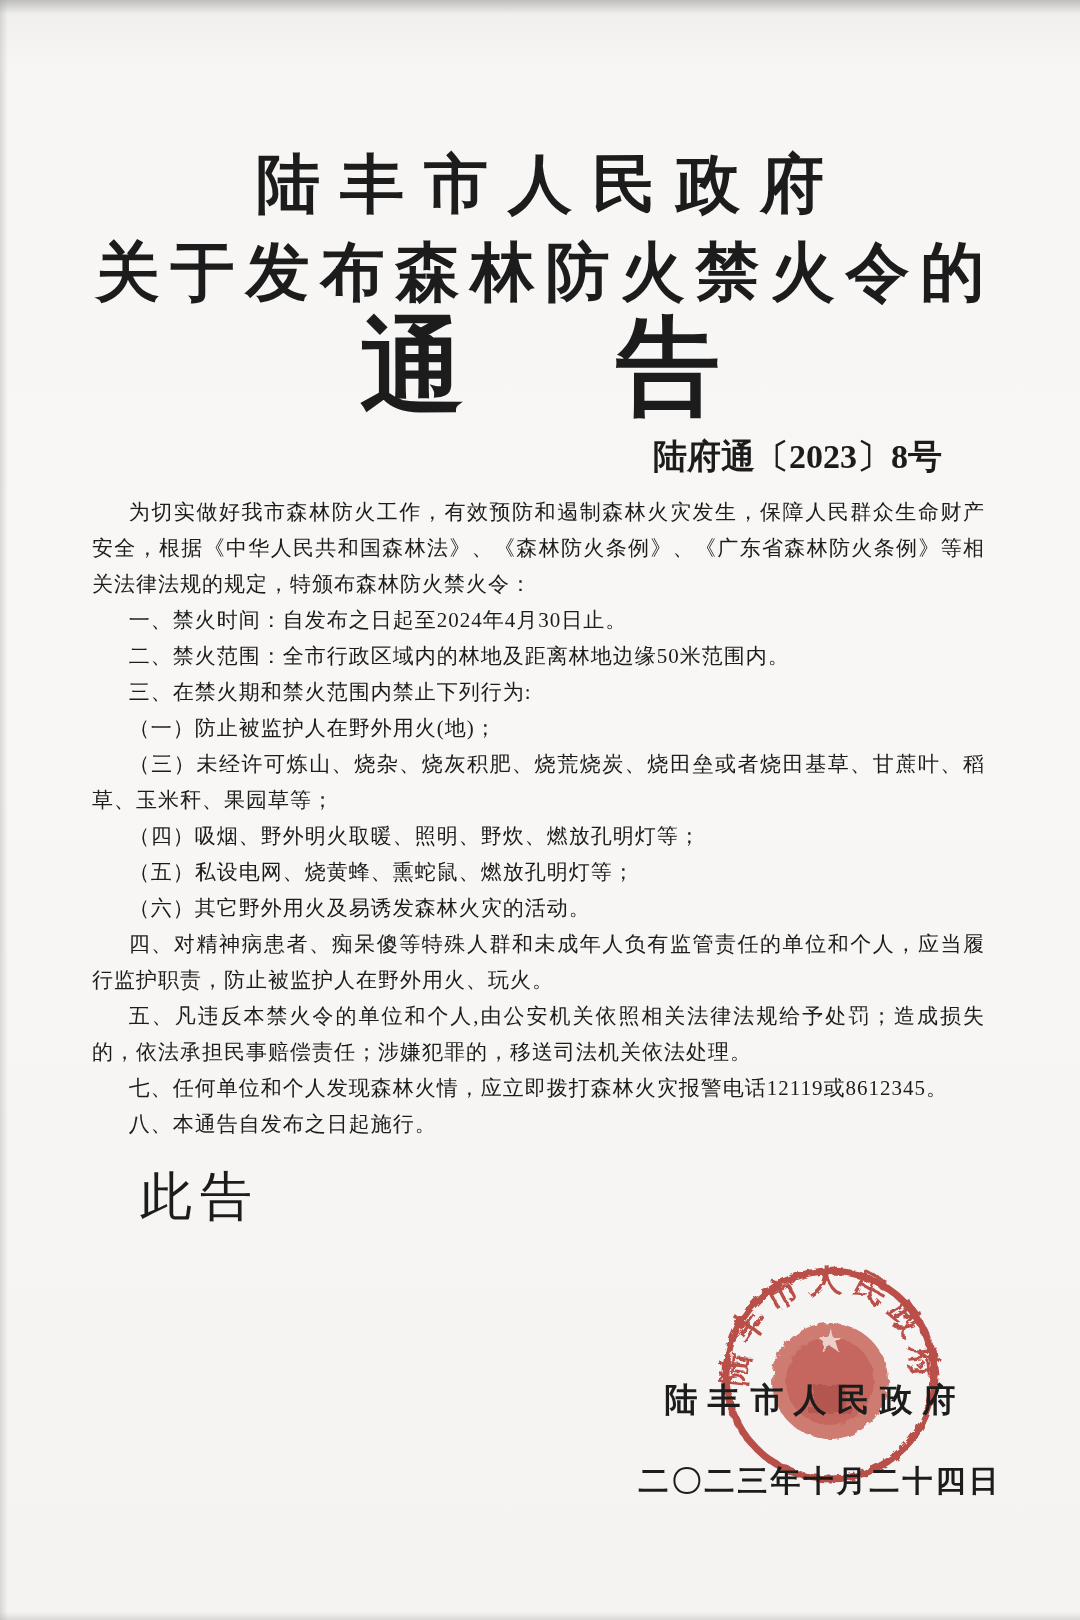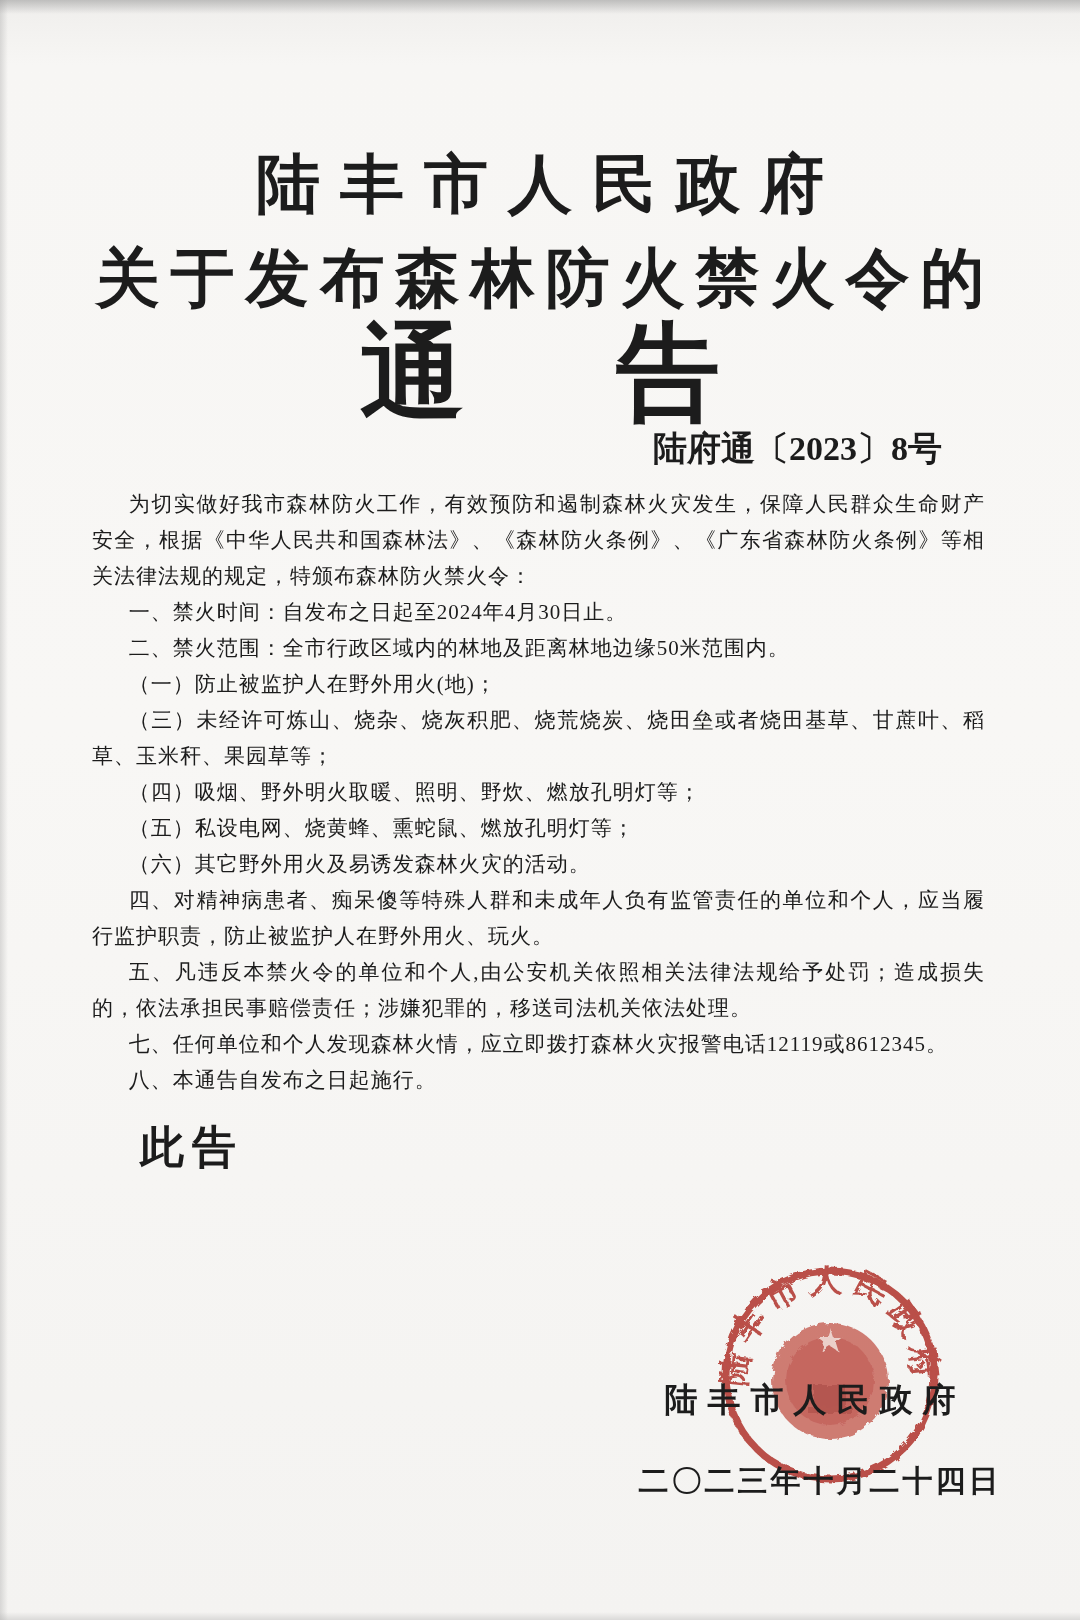--- a/index.html
+++ b/index.html
@@ -15,30 +15,30 @@
   }
   .edge-top{position:absolute;top:0;left:0;right:0;height:14px;
     background:linear-gradient(180deg,rgba(150,150,150,.55),rgba(255,255,255,0));}
   .edge-left{position:absolute;top:0;left:0;bottom:0;width:8px;
     background:linear-gradient(90deg,rgba(160,160,160,.35),rgba(255,255,255,0));}
   .edge-bottom{position:absolute;left:0;right:0;bottom:0;height:8px;
     background:linear-gradient(0deg,rgba(170,170,170,.35),rgba(255,255,255,0));}
 
   .header{padding-top:148px;text-align:center;font-weight:bold;line-height:1.15;}
   .t1{font-size:64px;letter-spacing:20px;text-indent:20px;}
-  .t2{font-size:64px;letter-spacing:11px;text-indent:11px;margin-top:20px;}
+  .t2{font-size:64px;letter-spacing:11px;text-indent:11px;margin-top:14px;}
   .t3{display:flex;justify-content:center;gap:152px;font-size:104px;line-height:1.0;margin-top:6px;}
-  .doc-number{text-align:right;padding-right:138px;font-size:34px;font-weight:bold;margin-top:4px;line-height:1.2;}
+  .doc-number{text-align:right;padding-right:138px;font-size:34px;font-weight:bold;margin-top:18px;line-height:1.2;}
 
   .body-text{padding:16px 95px 0 92px;font-size:21px;line-height:36px;
     font-weight:normal;letter-spacing:1px;text-align:justify;}
   .body-text p{margin:0;text-indent:1.75em;}
   .body-text p.gap-before{margin-top:12px;}
 
-  .closing{margin:20px 0 7px 140px;font-size:44px;font-weight:bold;letter-spacing:8px;}
+  .closing{margin:20px 0 7px 140px;font-size:52px;font-weight:normal;letter-spacing:8px;}
 
   .seal{position:absolute;left:718px;top:1263px;width:224px;height:224px;}
   .sig-name{position:absolute;top:1382px;left:640px;width:350px;text-align:center;
     font-size:33px;font-weight:bold;letter-spacing:10px;line-height:1.1;}
   .sig-date{position:absolute;top:1464px;left:630px;width:380px;text-align:center;
     font-size:30px;font-weight:bold;letter-spacing:3px;line-height:1.1;}
 </style>
 </head>
 <body>
 
@@ -55,20 +55,21 @@
       <span>告</span>
     </div>
   </div>
 
   <div class="doc-number">陆府通〔2023〕8号</div>
 
   <div class="body-text">
     <p>为切实做好我市森林防火工作，有效预防和遏制森林火灾发生，保障人民群众生命财产安全，根据《中华人民共和国森林法》、《森林防火条例》、《广东省森林防火条例》等相关法律法规的规定，特颁布森林防火禁火令：</p>
     <p>一、禁火时间：自发布之日起至2024年4月30日止。</p>
     <p>二、禁火范围：全市行政区域内的林地及距离林地边缘50米范围内。</p>
+    <p>三、在禁火期和禁火范围内禁止下列行为:</p>
     <p>（一）防止被监护人在野外用火(地)；</p>
     <p>（三）未经许可炼山、烧杂、烧灰积肥、烧荒烧炭、烧田垒或者烧田基草、甘蔗叶、稻草、玉米秆、果园草等；</p>
     <p>（四）吸烟、野外明火取暖、照明、野炊、燃放孔明灯等；</p>
     <p>（五）私设电网、烧黄蜂、熏蛇鼠、燃放孔明灯等；</p>
     <p>（六）其它野外用火及易诱发森林火灾的活动。</p>
     <p>四、对精神病患者、痴呆傻等特殊人群和未成年人负有监管责任的单位和个人，应当履行监护职责，防止被监护人在野外用火、玩火。</p>
     <p>五、凡违反本禁火令的单位和个人,由公安机关依照相关法律法规给予处罚；造成损失的，依法承担民事赔偿责任；涉嫌犯罪的，移送司法机关依法处理。</p>
     <p>七、任何单位和个人发现森林火情，应立即拨打森林火灾报警电话12119或8612345。</p>
     <p>八、本通告自发布之日起施行。</p>
   </div>

